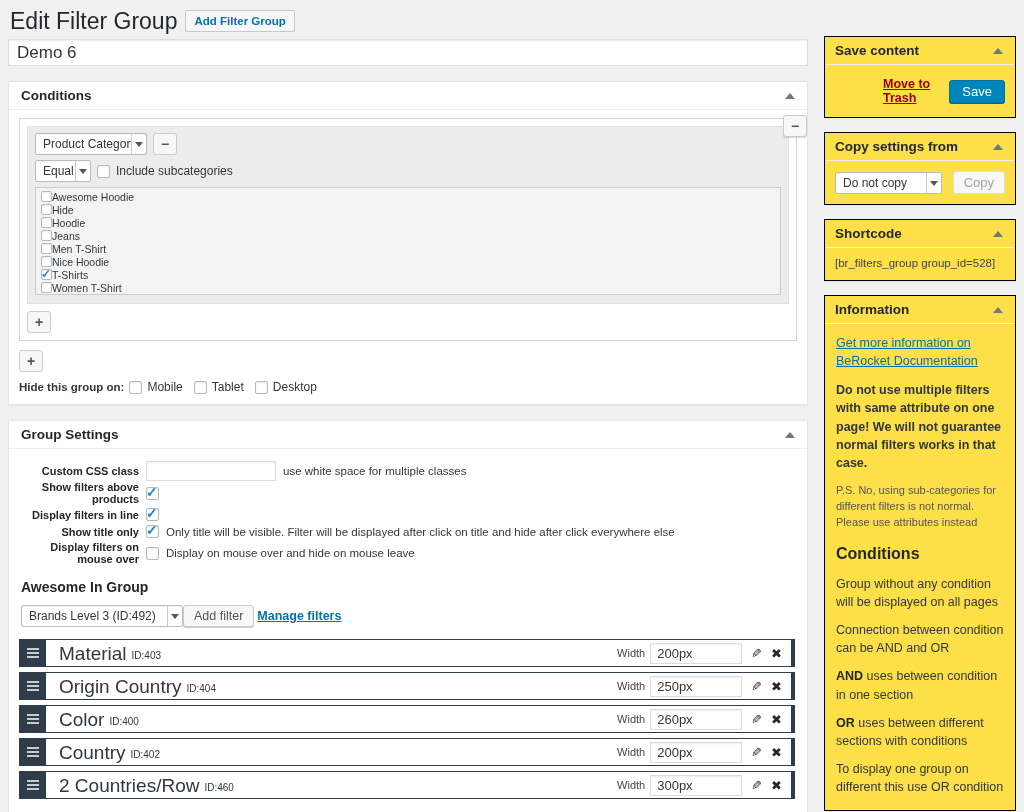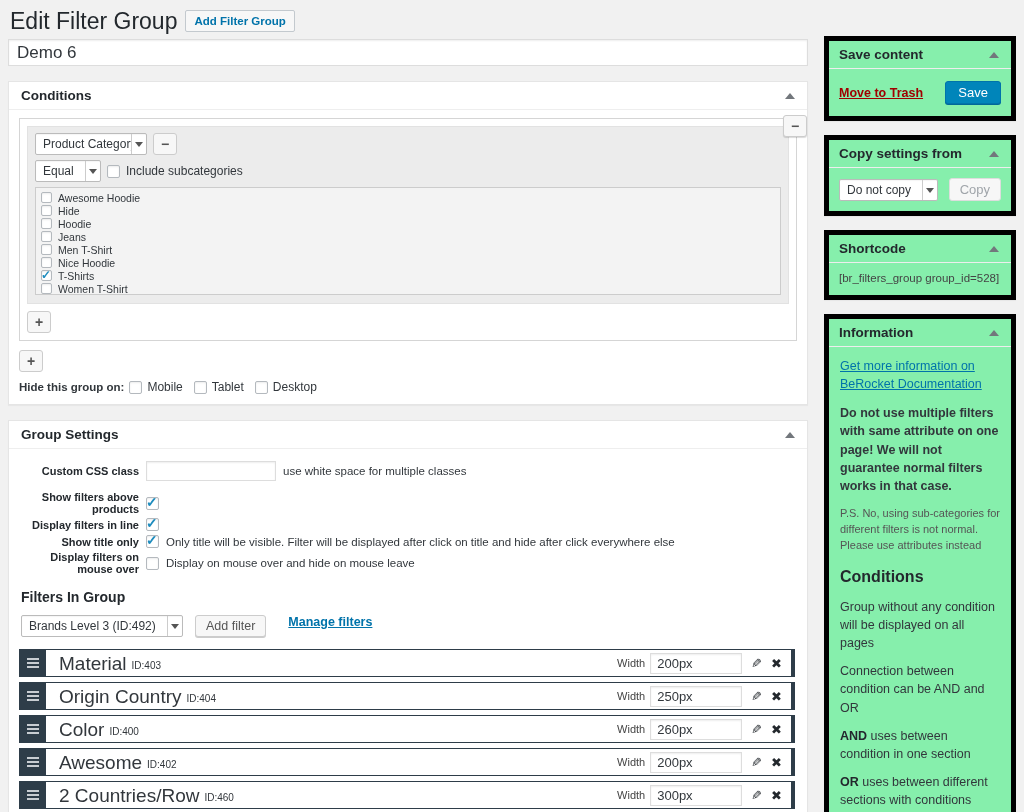--- a/index.html
+++ b/index.html
@@ -69,66 +69,66 @@
     font-size:14px; font-weight:700; color:#555; line-height:18px; text-align:center; cursor:pointer;
   }
 
   
   .cond-body { padding:8px 10px 10px; }
   .cond-section { border:1px solid #d5d5d5; position:relative; padding:7px; }
   .section-remove-btn { position:absolute; top:-4px; right:-11px; box-shadow:0 1px 1px rgba(0,0,0,.15); }
   .cond-item { background:#ececec; border:1px solid #e2e2e2; padding:6px 7px 8px; }
   .cond-row { display:flex; align-items:center; gap:6px; margin-bottom:5px; }
   .cat-list { background:#f3f3f3; border:1px solid #ccc; padding:3px 5px; height:108px; overflow:hidden; }
-  .cat-item { display:flex; align-items:center; gap:6px; height:13px; font-size:10.5px; color:#32373c; }
+  .cat-item { display:flex; align-items:flex-start; height:13px; font-size:10.5px; color:#32373c; }
   .cat-item .cb { width:11px; height:11px; }
   .cat-item .cb.checked::after { font-size:12px; top:-3px; left:-1px; }
   .inline-label { font-size:12px; color:#32373c; }
   .hide-row { display:flex; align-items:center; gap:5px; margin-top:8px; }
   .hide-row b { font-size:11.5px; }
   .hide-row .opt { font-size:12px; margin-right:6px; }
 
   
   .gs-body { padding:12px 10px 10px; }
   .gs-row { display:flex; align-items:center; min-height:15px; margin-bottom:2px; }
   .gs-label { width:127px; text-align:right; font-weight:700; font-size:11px; color:#23282d; padding-right:7px; flex:none; }
   .gs-desc { font-size:11.5px; color:#32373c; margin-left:7px; }
   .css-input { width:130px; height:20px; border:1px solid #ddd; box-shadow:inset 0 1px 2px rgba(0,0,0,.07); padding:0 5px; font-size:12px; font-family:"Liberation Sans", sans-serif; }
 
   .fig-heading { font-size:14px; font-weight:700; color:#23282d; margin:14px 0 10px 2px; }
-  .fig-addrow { display:flex; margin-bottom:12px; padding-left:2px; }
+  .fig-addrow { display:flex; align-items:center; margin-bottom:12px; padding-left:2px; }
   .btn-secondary {
     background:#f7f7f7; border:1px solid #ccc; border-radius:3px; color:#555;
     font-size:12.5px; padding:3px 10px; cursor:pointer; box-shadow:0 1px 0 #ccc;
   }
   .link { color:#0073aa; text-decoration:underline; cursor:pointer; }
-  .fig-addrow .btn-secondary { margin-left:12px; }
-  .fig-addrow .link { margin-left:22px; font-size:12.5px; font-weight:600; }
+  .fig-addrow .btn-secondary { margin-left:0; }
+  .fig-addrow .link { margin-left:3px; font-size:12.5px; font-weight:600; }
 
   
   .filter-row {
     display:flex; align-items:center; height:28px; margin:0 2px 5px 0;
     background:#fff; border:1px solid #2e3d49; border-right-width:4px;
   }
   .fr-handle { width:26px; align-self:stretch; background:#2e3d49; display:flex; align-items:center; justify-content:center; cursor:grab; flex:none; }
   .fr-handle .bars { width:12px; height:2px; background:#c8cdd2; box-shadow:0 -4px 0 #c8cdd2, 0 4px 0 #c8cdd2; }
   .fr-title { font-size:19px; color:#32373c; margin-left:13px; line-height:1; white-space:nowrap; }
   .fr-id { font-size:10px; color:#32373c; margin-left:5px; position:relative; top:2px; }
   .fr-spacer { flex:1; }
   .fr-width-label { font-size:11px; color:#444; margin-right:5px; }
   .fr-width-input { width:92px; height:21px; border:1px solid #ddd; box-shadow:inset 0 1px 2px rgba(0,0,0,.07); padding:0 6px; font-size:13px; color:#32373c; font-family:"Liberation Sans", sans-serif; }
   .icon-btn { margin-left:9px; font-size:13px; color:#23282d; cursor:pointer; line-height:1; }
   .icon-btn.edit::before { content:"\270E"; display:inline-block; transform:scaleX(-1); }
   .icon-btn.remove::before { content:"\2716"; }
   .filter-row .icon-btn.remove { margin-right:9px; }
 
   
-  .side-box { background:#86efac; border:5px solid #000000; box-shadow:0 1px 1px rgba(0,0,0,.04); margin-bottom:14px; }
+  .side-box { background:#fde047; border:1px solid #000000; box-shadow:0 1px 1px rgba(0,0,0,.04); margin-bottom:14px; }
   .side-box .postbox-header { padding:6px 10px; }
-  .save-body { display:flex; align-items:center; justify-content:space-between; padding:12px 10px; }
+  .save-body { display:flex; align-items:center; justify-content:space-between; padding:12px 10px;margin-left:48px; }
   .trash-link { color:#a00000; font-weight:600; font-size:12.5px; text-decoration:underline; cursor:pointer; }
   .btn-primary {
     background:#0085ba; border:1px solid #0073aa; border-radius:3px; color:#fff;
     font-size:13px; padding:3px 12px; cursor:pointer; box-shadow:0 1px 0 #006799;
   }
   .copy-body { display:flex; align-items:flex-end; gap:11px; padding:10px; }
   .copy-body .select { flex:1; }
   .btn-disabled { background:#f7f7f7; border:1px solid #ddd; border-radius:3px; color:#a0a5aa; font-size:13px; padding:3px 10px; cursor:default; }
   .shortcode-body { padding:9px 10px 11px; font-size:11.5px; color:#444; }
 
@@ -163,21 +163,21 @@
         <button class="sq-btn section-remove-btn">−</button>
         <div class="cond-item">
           <div class="cond-row">
             <span class="select" style="width:112px">
               <span class="txt">Product Category</span>
               <span class="arr"></span>
             </span>
             <button class="sq-btn">−</button>
           </div>
           <div class="cond-row">
-            <span class="select" style="width:66px">
+            <span class="select" style="width:56px">
               <span class="txt">Equal</span>
               <span class="arr"></span>
             </span>
             <span class="cb"></span>
             <span class="inline-label">Include subcategories</span>
           </div>
           <div class="cat-list">
             <div class="cat-item">
               <span class="cb"></span>
               <span>Awesome Hoodie</span>
@@ -227,21 +227,21 @@
     </div>
   </div>
 
   
   <div class="postbox">
     <div class="postbox-header">
       <span>Group Settings</span>
       <span class="toggle-arrow"></span>
     </div>
     <div class="gs-body">
-      <div class="gs-row" style="margin-bottom:10px">
+      <div class="gs-row" style="margin-bottom:0">
         <span class="gs-label">Custom CSS class</span>
         <input class="css-input" type="text" value="" style="">
         <span class="gs-desc">use white space for multiple classes</span>
       </div>
       <div class="gs-row">
         <span class="gs-label">Show filters above products</span>
         <span class="cb checked"></span>
       </div>
       <div class="gs-row">
         <span class="gs-label">Display filters in line</span>
@@ -251,21 +251,21 @@
         <span class="gs-label">Show title only</span>
         <span class="cb checked"></span>
         <span class="gs-desc">Only title will be visible. Filter will be displayed after click on title and hide after click everywhere else</span>
       </div>
       <div class="gs-row">
         <span class="gs-label">Display filters on mouse over</span>
         <span class="cb"></span>
         <span class="gs-desc">Display on mouse over and hide on mouse leave</span>
       </div>
 
-      <div class="fig-heading">Filters In Group</div>
+      <div class="fig-heading">Awesome In Group</div>
 
       <div class="fig-addrow">
         <span class="select" style="width:162px">
           <span class="txt">Brands Level 3 (ID:492)</span>
           <span class="arr"></span>
         </span>
         <button class="btn-secondary">Add filter</button>
         <span class="link">Manage filters</span>
       </div>
 
@@ -302,21 +302,21 @@
         <span class="fr-spacer"></span>
         <span class="fr-width-label">Width</span>
         <input class="fr-width-input" type="text" value="260px" style="">
         <span class="icon-btn edit"></span>
         <span class="icon-btn remove"></span>
       </div>
       <div class="filter-row">
         <span class="fr-handle">
             <span class="bars"></span>
           </span>
-        <span class="fr-title">Awesome</span>
+        <span class="fr-title">Country</span>
         <span class="fr-id">ID:402</span>
         <span class="fr-spacer"></span>
         <span class="fr-width-label">Width</span>
         <input class="fr-width-input" type="text" value="200px" style="">
         <span class="icon-btn edit"></span>
         <span class="icon-btn remove"></span>
       </div>
       <div class="filter-row">
         <span class="fr-handle">
             <span class="bars"></span>

